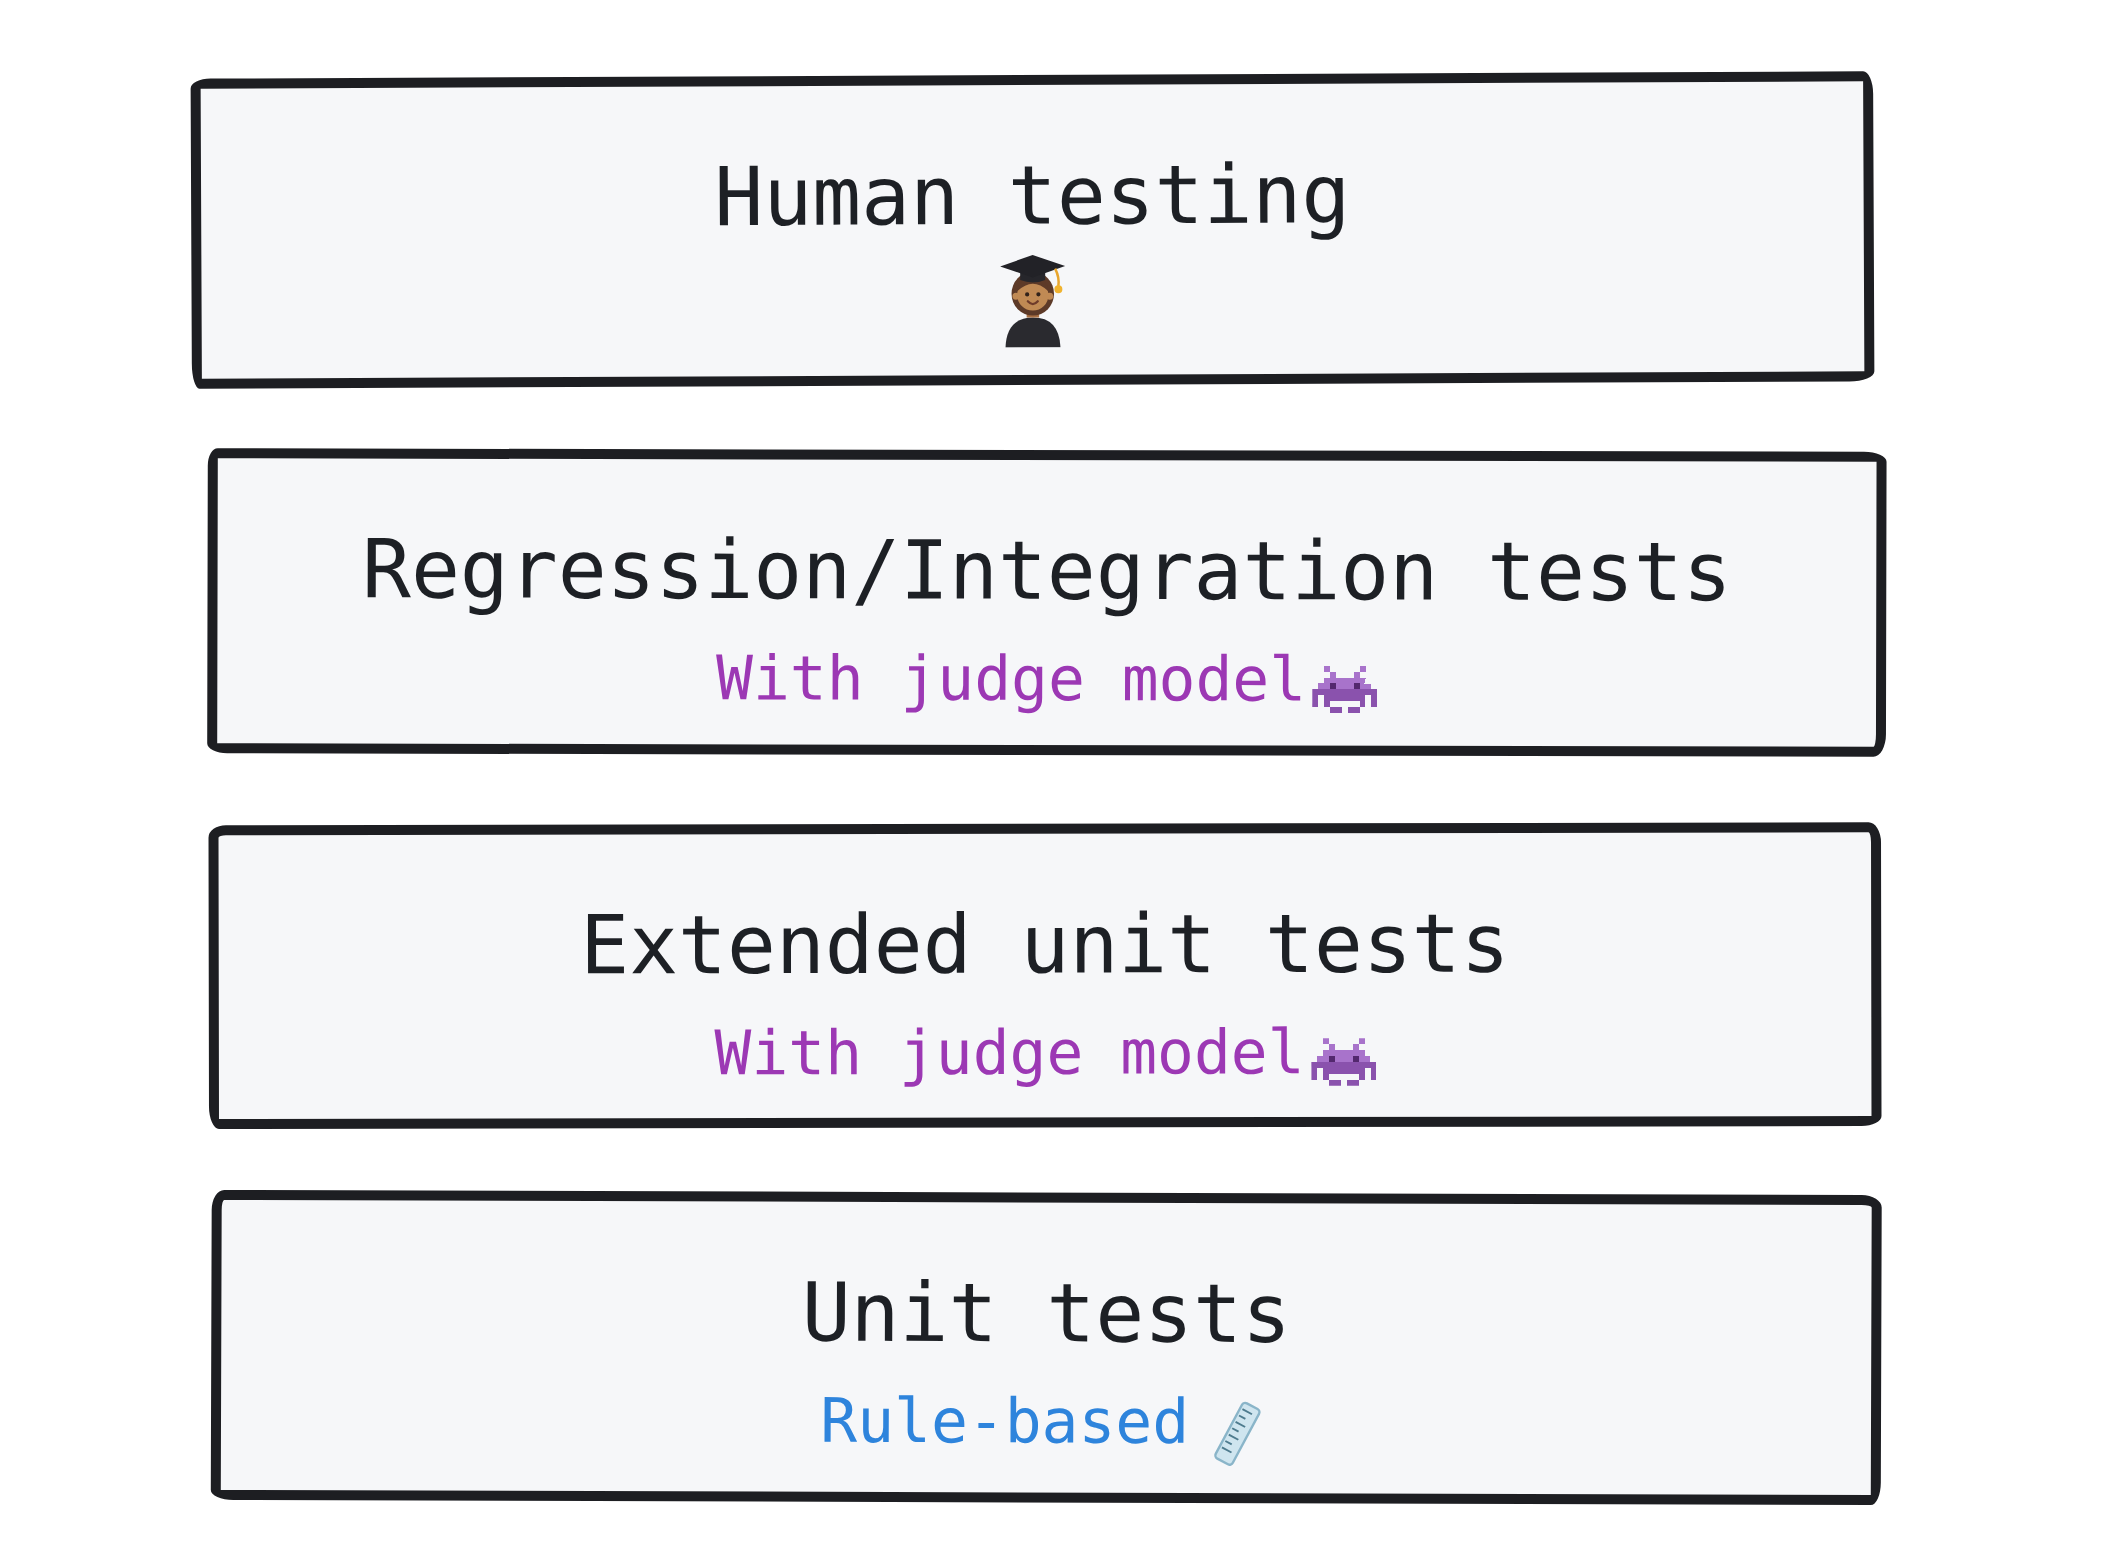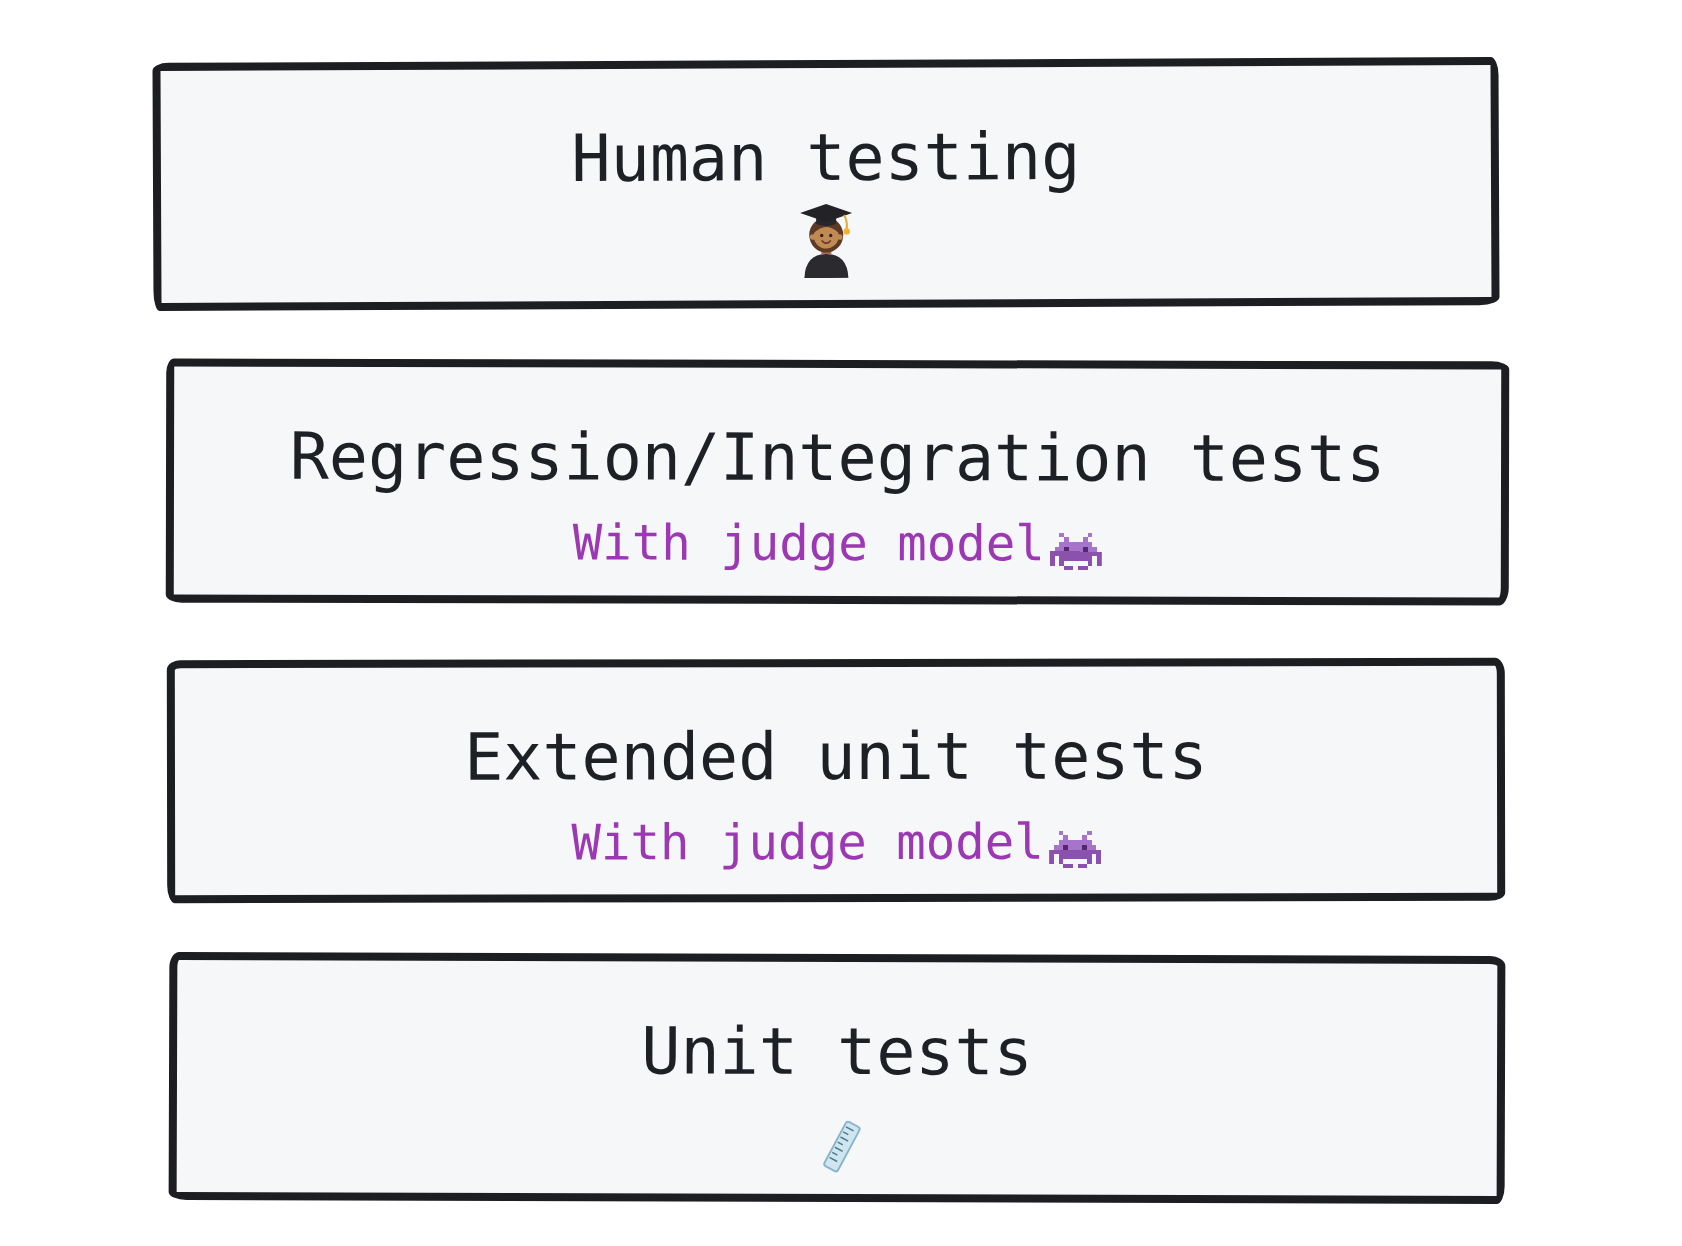--- a/index.html
+++ b/index.html
@@ -134,20 +134,21 @@
           <rect x="15" y="35" width="10" height="5"></rect>
             <rect x="30" y="35" width="10" height="5"></rect>
         </g>
       </svg>
     </div>
   </div>
 
   <div class="sketch-box" id="box-4">
     <div class="box-title">Unit tests</div>
     <div class="box-subtitle rule">
+      <span>Rule-based</span>
       <svg class="inline-emoji ruler-icon" width="54" height="54" viewBox="0 0 56 56">
         <g transform="rotate(28 28 28)">
           <rect x="19" y="2" width="16" height="52" rx="3" fill="#cfe5ef" stroke="#8ab5c9" stroke-width="2"></rect>
           <g stroke="#4e7b8e" stroke-width="1.6">
             <line x1="21" y1="8" x2="30" y2="8"></line>
             <line x1="21" y1="14" x2="27" y2="14"></line>
             <line x1="21" y1="20" x2="30" y2="20"></line>
             <line x1="21" y1="26" x2="27" y2="26"></line>
             <line x1="21" y1="32" x2="30" y2="32"></line>
             <line x1="21" y1="38" x2="27" y2="38"></line>

